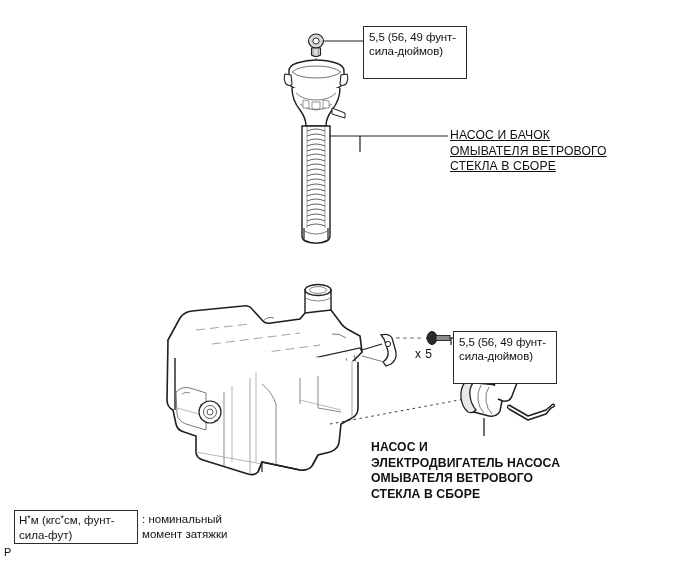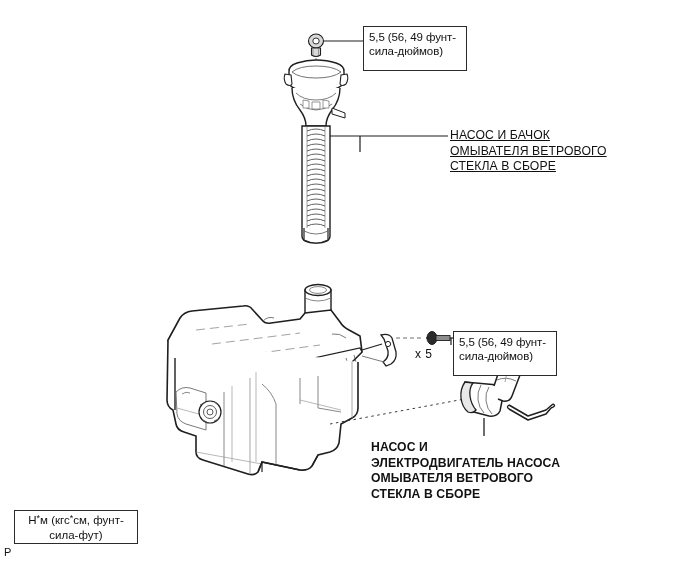--- a/index.html
+++ b/index.html
@@ -7,39 +7,39 @@
     width:691px;height:564px;position:relative;overflow:hidden;
     font-family:"Liberation Sans","DejaVu Sans",sans-serif;
     color:#1a1a1a;
   }
   #stage{position:absolute;left:0;top:0;width:691px;height:564px;}
   svg.art{position:absolute;left:0;top:0;width:691px;height:564px;overflow:visible;}
 
   .callout{
     position:absolute;border:1px solid #2b2b2b;background:#fff;
     font-size:11.5px;line-height:14px;letter-spacing:-0.1px;
-    padding:3px 5px 12px 5px;color:#111;white-space:pre-line;
+    padding:3px 5px 20px 5px;color:#111;white-space:pre-line;
     box-sizing:border-box;
   }
   #callout-top{left:363px;top:26px;width:104px;}
   #callout-bottom{left:453px;top:331px;width:104px;}
 
   .partlabel{
     position:absolute;font-size:12.2px;line-height:15.5px;
     letter-spacing:0.1px;color:#111;white-space:pre-line;font-weight:400;
   }
   #label-tank{left:450px;top:128px;width:190px;text-decoration:underline;}
   #label-pump{left:371px;top:440px;width:215px;font-weight:bold;}
 
   #qty-label{
     position:absolute;left:415px;top:347px;font-size:12px;color:#111;
     letter-spacing:0.5px;
   }
 
-  #legend{position:absolute;left:14px;top:510px;width:300px;height:36px;text-align:center;}
+  #legend{position:absolute;left:14px;top:510px;width:300px;height:36px;}
   #legend-box{
     position:absolute;left:0;top:0;width:124px;height:34px;
     border:1px solid #2b2b2b;background:#fff;box-sizing:border-box;
     font-size:11.5px;line-height:15px;padding:2px 4px;white-space:pre-line;
     color:#111;
   }
   #legend-text{
     position:absolute;left:128px;top:2px;width:175px;
     font-size:11.5px;line-height:15px;white-space:pre-line;color:#111;
   }
@@ -277,17 +277,19 @@
   <div class="partlabel" id="label-pump">НАСОС И
 ЭЛЕКТРОДВИГАТЕЛЬ НАСОСА
 ОМЫВАТЕЛЯ ВЕТРОВОГО
 СТЕКЛА В СБОРЕ</div>
 
   <div id="qty-label">x 5</div>
 
   <div id="legend">
     <div id="legend-box"><span>Н</span><sup>*</sup><span>м (кгс</span><sup>*</sup><span>см, фунт-
 сила-фут)</span></div>
+    <div id="legend-text">: номинальный
+момент затяжки</div>
   </div>
 
   <div id="corner-mark">P</div>
 
 </div>
 
 </body></html>

